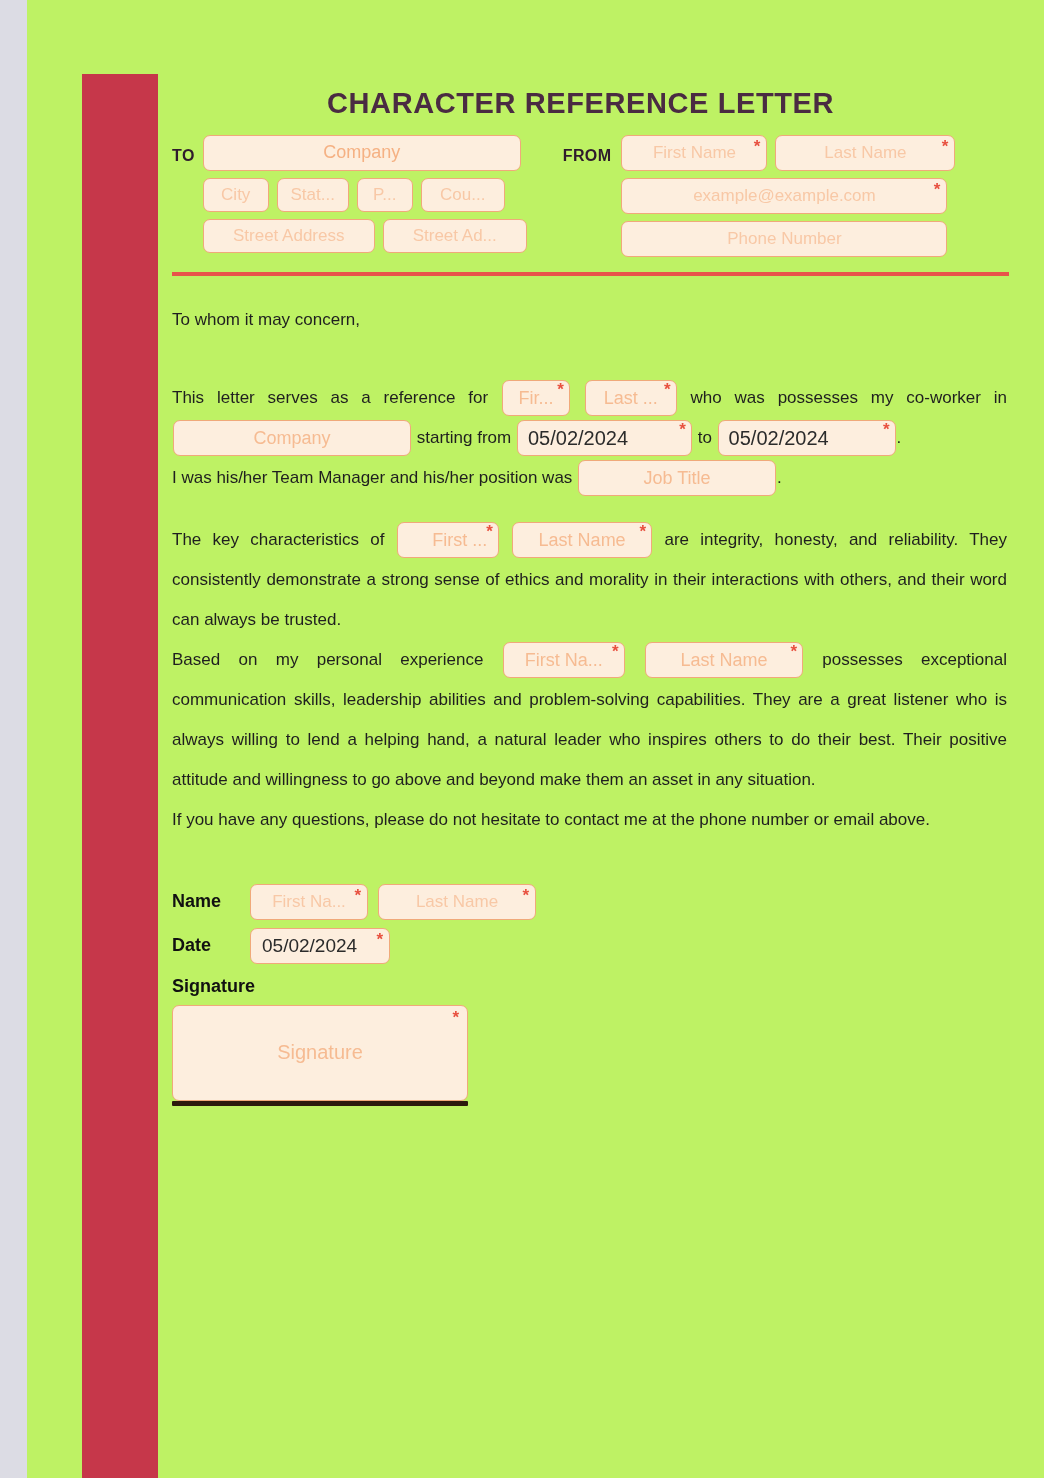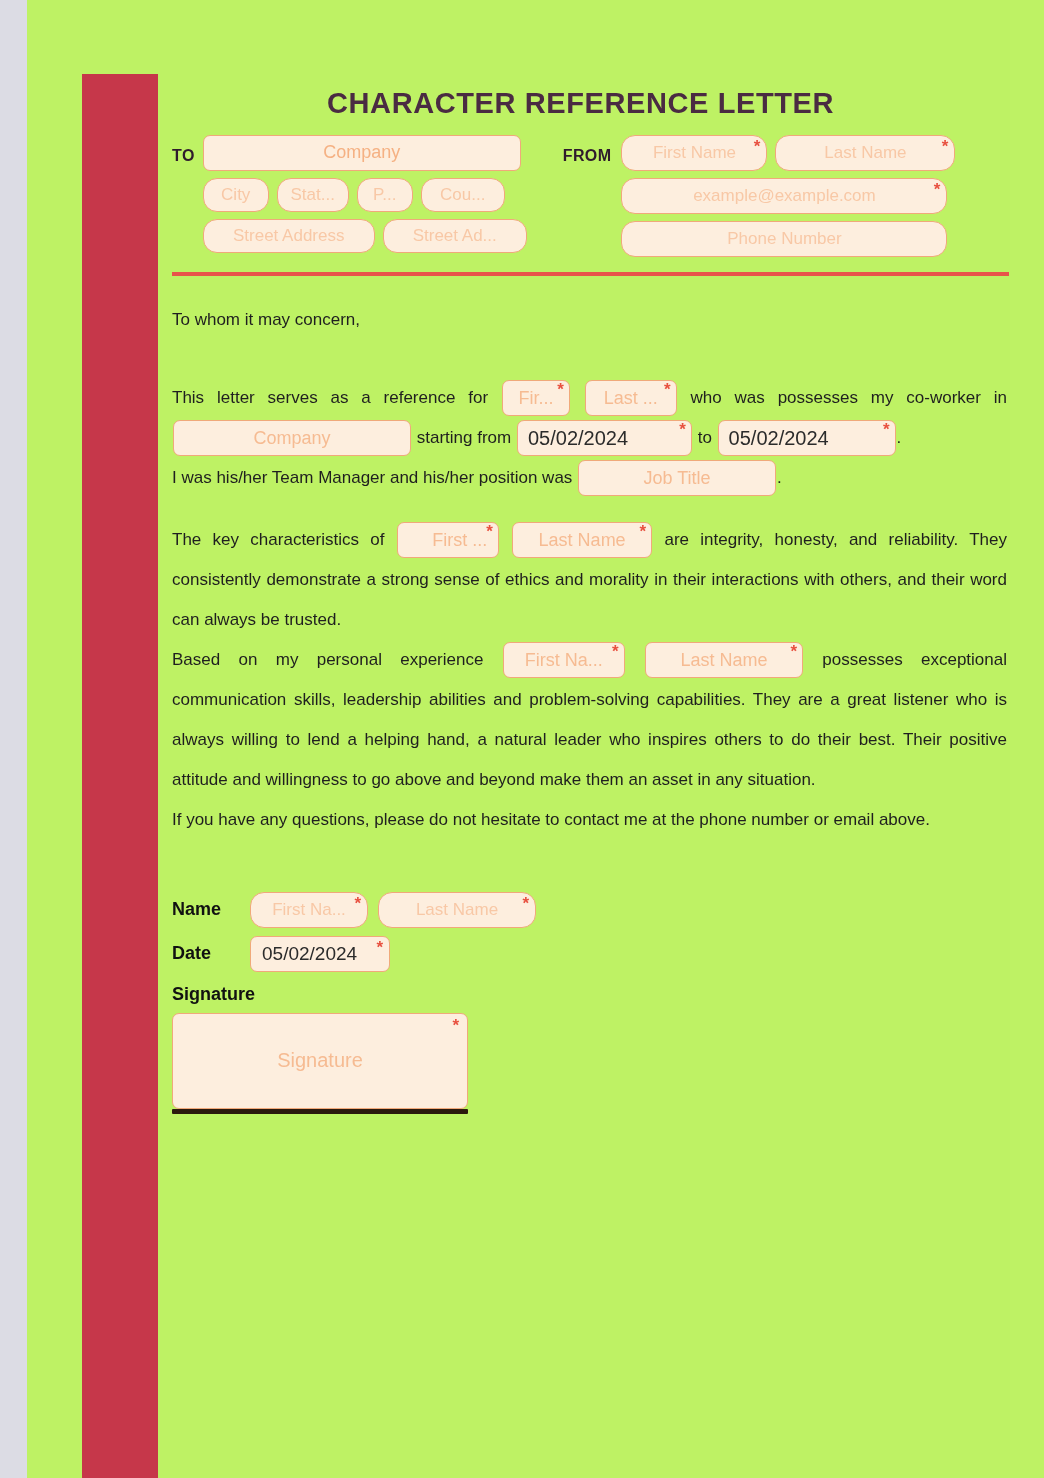--- a/index.html
+++ b/index.html
@@ -82,21 +82,21 @@
     font-size: 17px;
     display: flex;
     align-items: center;
     justify-content: center;
     padding: 0 8px;
     height: 34px;
     overflow: hidden;
     white-space: nowrap;
     cursor: text;
   }
-  .fld.soft { color: #f8c8a6; border-radius: 14px; }
+  .fld.soft { color: #f8c8a6; }
   .fld .ast {
     position: absolute;
     right: 6px;
     top: 2px;
     color: #e8503f;
     font-size: 17px;
     line-height: 1;
     font-weight: bold;
   }
   .fld.valued {
@@ -179,21 +179,21 @@
   .i-company  { width: 238px; }
   .i-date     { width: 175px; }
   .i-date2    { width: 178px; }
   .i-jobtitle { width: 198px; }
   .i-firstmd  { width: 102px; padding-left: 32px; }
   .i-lastmd   { width: 140px; }
   .i-firstlg  { width: 122px; }
   .i-lastlg   { width: 158px; }
 
   
-  .signoff { padding: 0 14px; margin-top: 30px; }
+  .signoff { padding: 0 14px; margin-top: 22px; }
   .so-line {
     display: flex;
     align-items: center;
     gap: 10px;
     margin-bottom: 8px;
   }
   .so-label {
     font-size: 18px;
     font-weight: bold;
     color: #111111;

